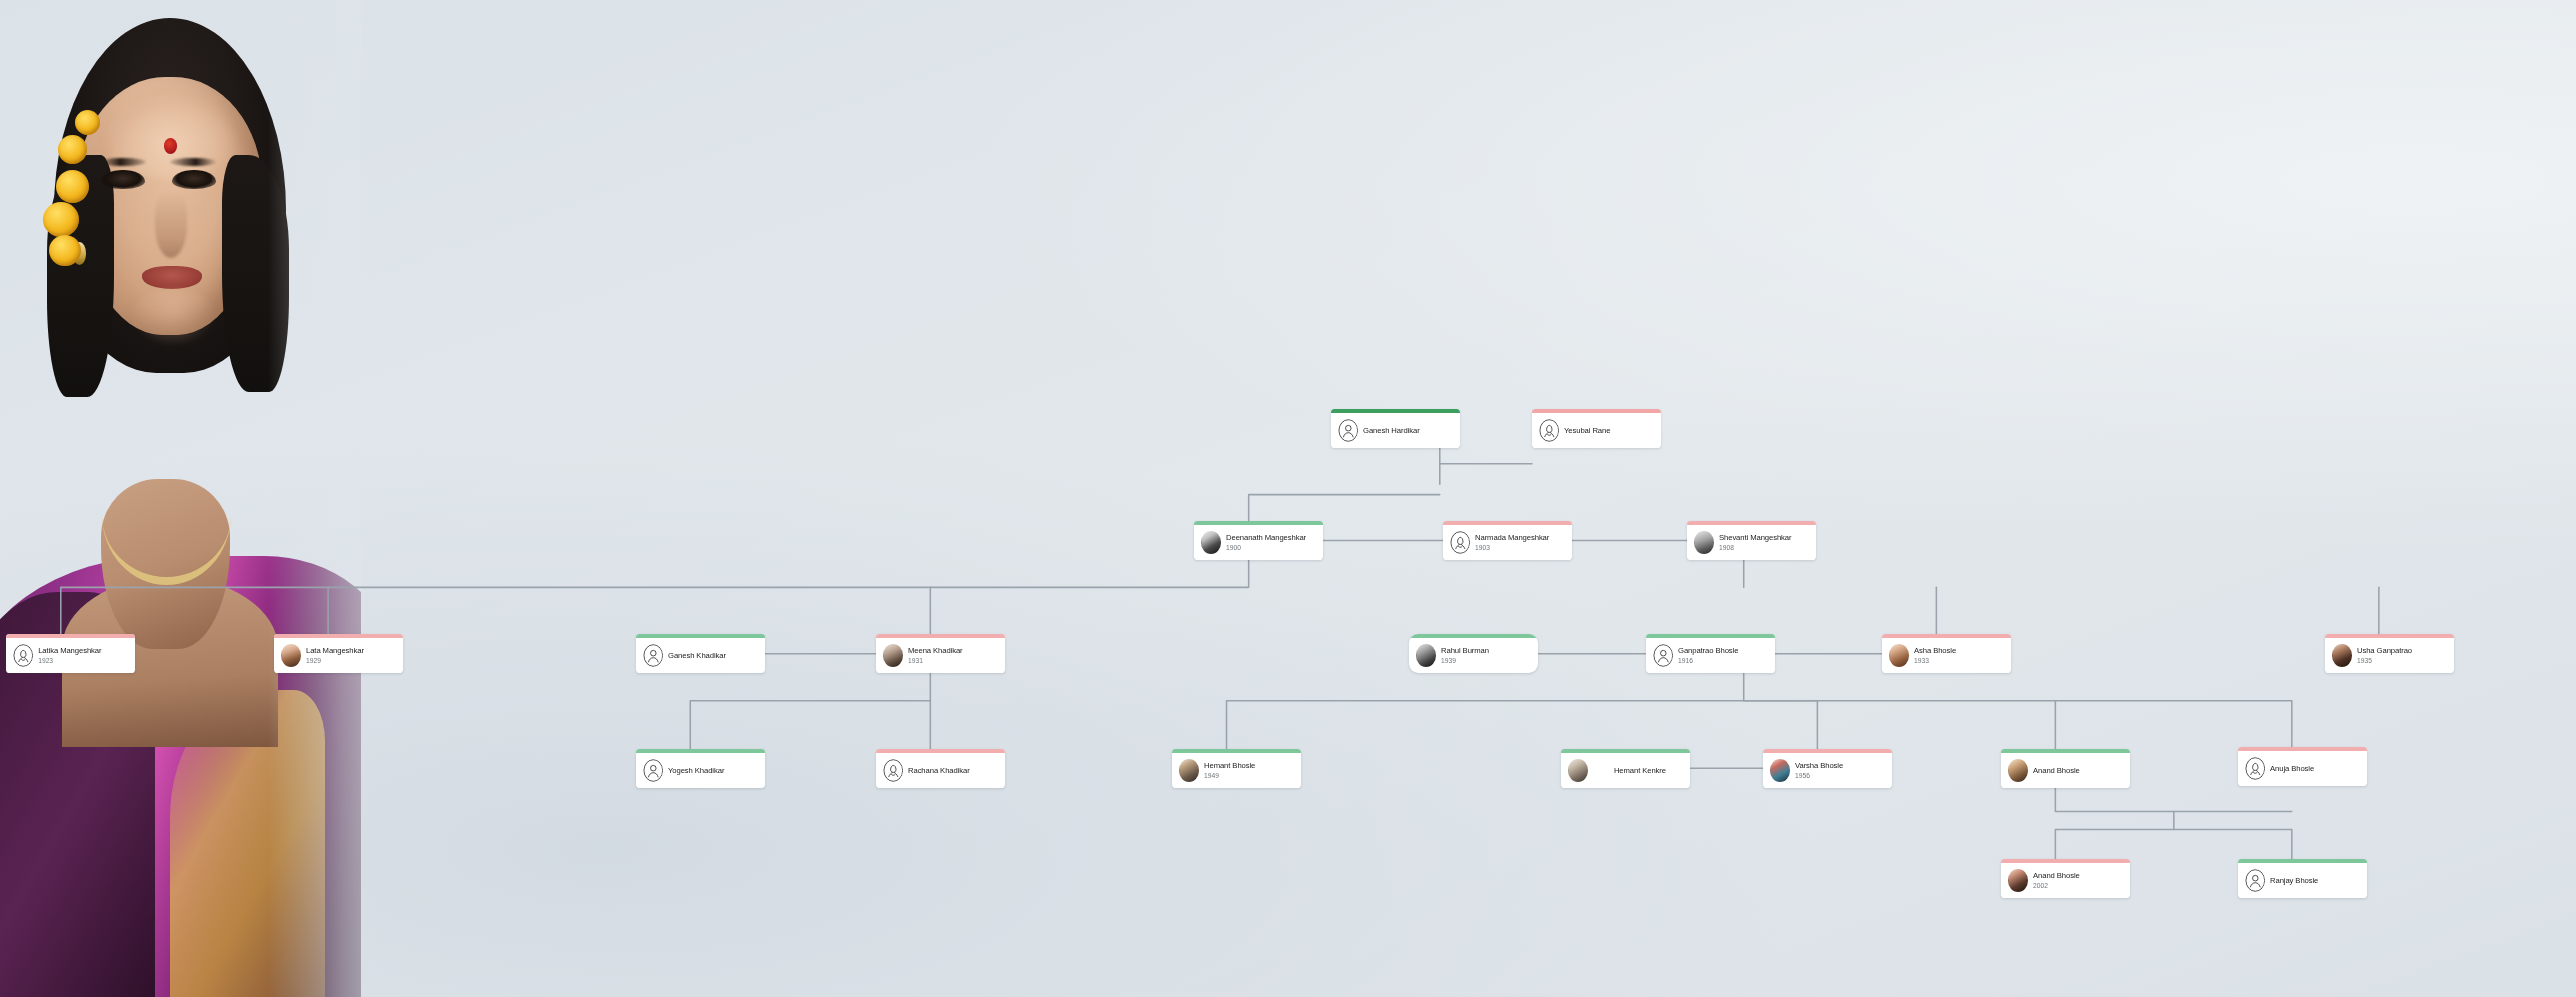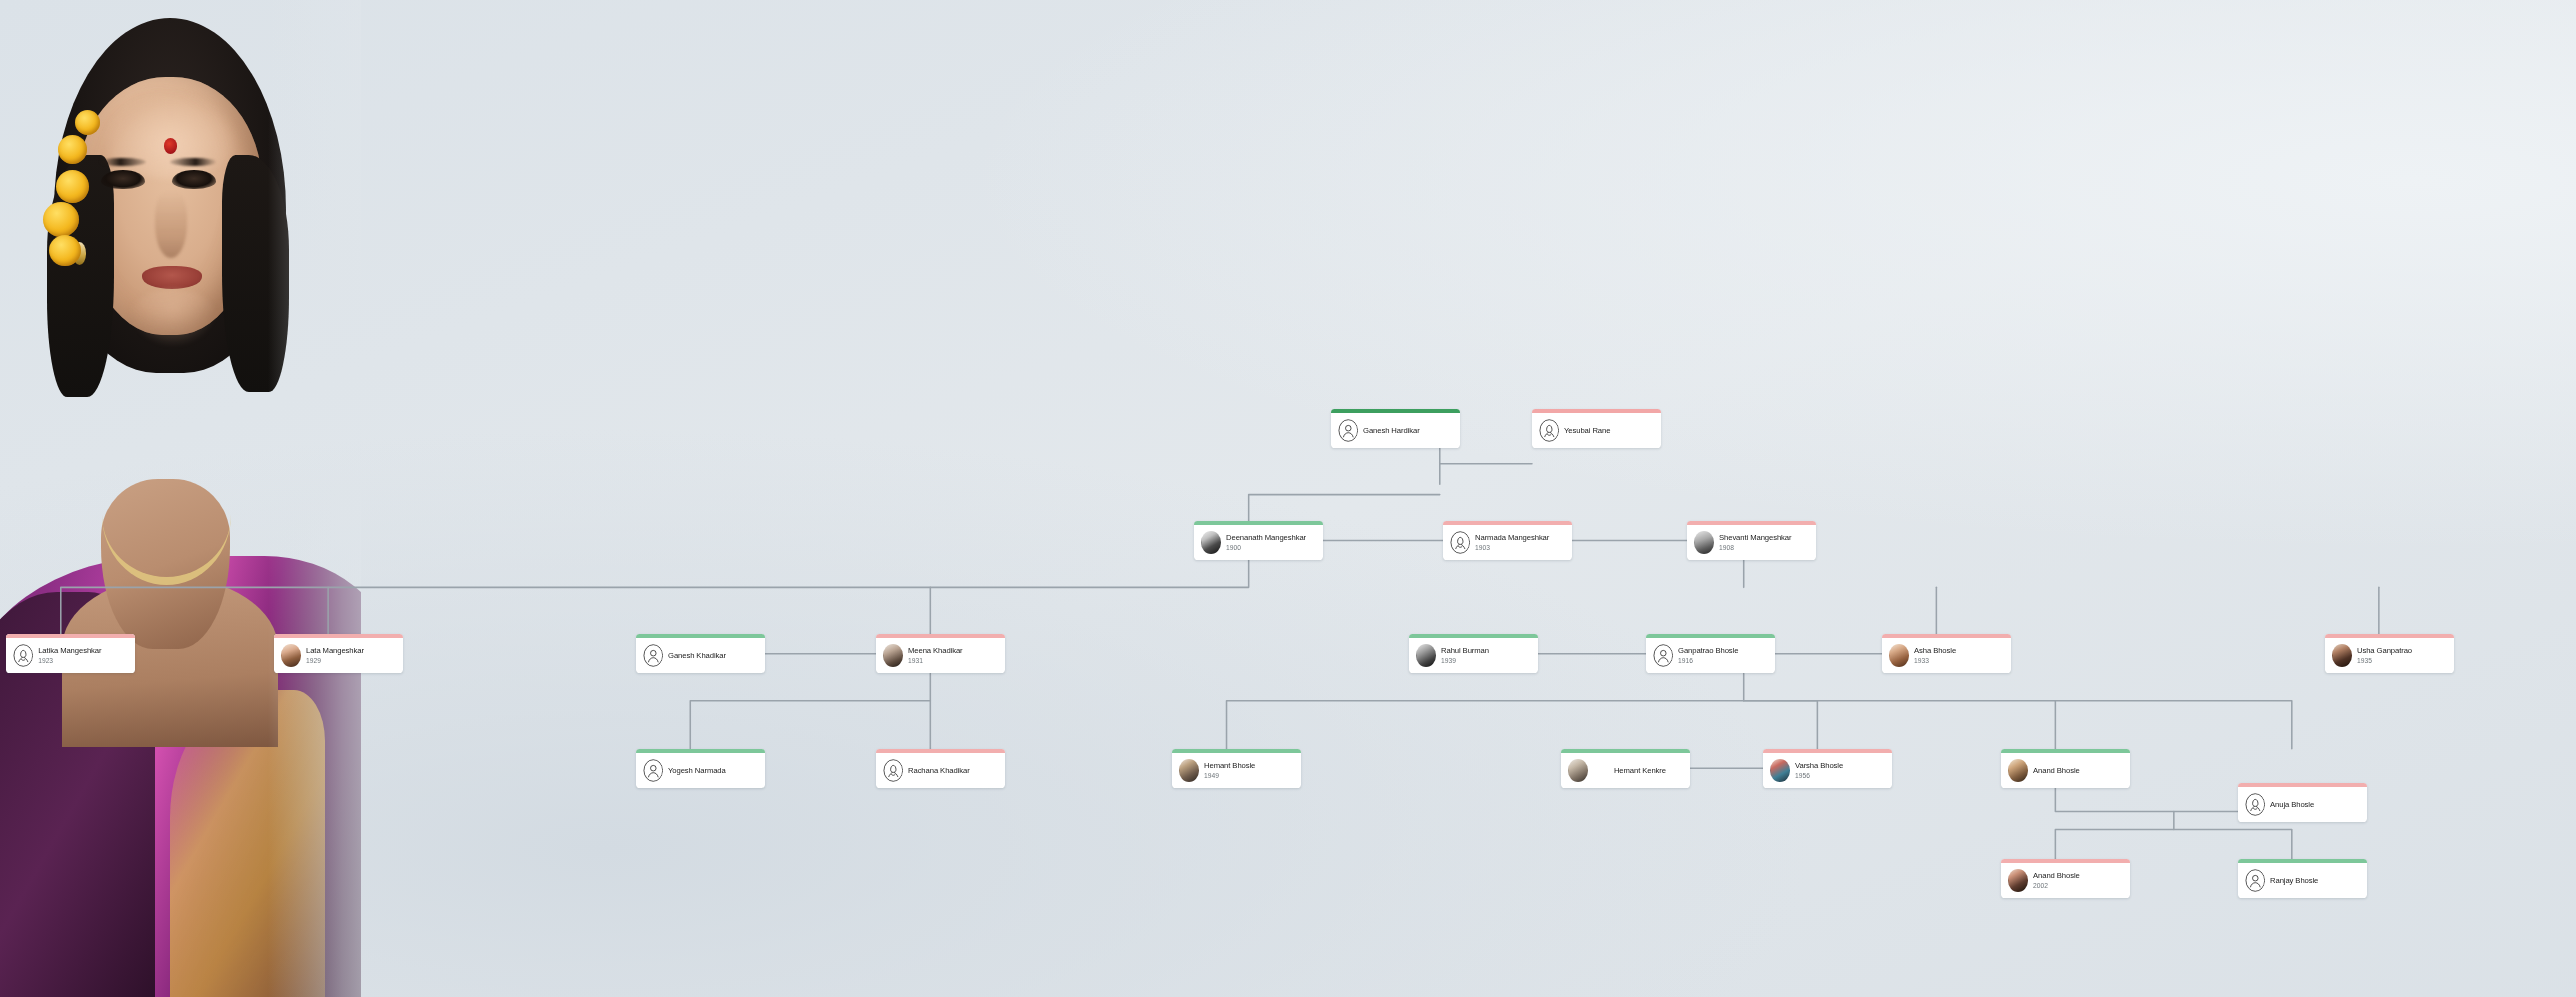--- a/index.html
+++ b/index.html
@@ -389,21 +389,21 @@
         </div>
       </div>
       <div class="card female" style="left: 876px; top: 634px;">
         <div class="topbar"></div>
         <div class="avatar photo ph-meena"></div>
         <div class="textwrap">
           <div class="name">Meena Khadikar</div>
           <div class="year">1931</div>
         </div>
       </div>
-      <div class="card male" style="left: 1409px; top: 634px;">
+      <div class="card male" style="left: 1409px; top: 634px; border-radius: 9px;">
         <div class="topbar"></div>
         <div class="avatar photo ph-rahul"></div>
         <div class="textwrap">
           <div class="name">Rahul Burman</div>
           <div class="year">1939</div>
         </div>
       </div>
       <div class="card male" style="left: 1646px; top: 634px;">
         <div class="topbar"></div>
         <div class="avatar generic">
@@ -437,21 +437,21 @@
       <div class="card male noyear" style="left: 636px; top: 749px;">
         <div class="topbar"></div>
         <div class="avatar generic">
           <svg viewBox="0 0 40 44" xmlns="http://www.w3.org/2000/svg">
             <ellipse cx="20" cy="22" rx="18.2" ry="21" fill="none" stroke="#1b1b1b" stroke-width="1.5"></ellipse>
             <circle cx="20" cy="17.5" r="5.4" fill="none" stroke="#1b1b1b" stroke-width="1.5"></circle>
             <path d="M10.6 34.5c1.4-5.2 5-8.2 9.4-8.2s8 3 9.4 8.2" fill="none" stroke="#1b1b1b" stroke-width="1.5" stroke-linecap="round"></path>
           </svg>
         </div>
         <div class="textwrap">
-          <div class="name">Yogesh Narmada</div>
+          <div class="name">Yogesh Khadikar</div>
         </div>
       </div>
       <div class="card female noyear" style="left: 876px; top: 749px;">
         <div class="topbar"></div>
         <div class="avatar generic">
           <svg viewBox="0 0 40 44" xmlns="http://www.w3.org/2000/svg">
             <ellipse cx="20" cy="22" rx="18.2" ry="21" fill="none" stroke="#1b1b1b" stroke-width="1.5"></ellipse>
             <path d="M14.8 20.5c0-5 2.3-8.4 5.2-8.4s5.2 3.4 5.2 8.4c0 3.1-2.3 5.2-5.2 5.2s-5.2-2.1-5.2-5.2z" fill="none" stroke="#1b1b1b" stroke-width="1.5"></path>
             <path d="M11.2 34c1.6-4.2 4.1-6.6 6.4-7.8M28.8 34c-1.6-4.2-4.1-6.6-6.4-7.8" fill="none" stroke="#1b1b1b" stroke-width="1.5" stroke-linecap="round"></path>
             <path d="M16.6 29.8c1.1 1 2.2 1.5 3.4 1.5s2.3-.5 3.4-1.5" fill="none" stroke="#1b1b1b" stroke-width="1.5" stroke-linecap="round"></path>
@@ -484,21 +484,21 @@
           <div class="year">1956</div>
         </div>
       </div>
       <div class="card male noyear" style="left: 2001px; top: 749px;">
         <div class="topbar"></div>
         <div class="avatar photo ph-anand"></div>
         <div class="textwrap">
           <div class="name">Anand Bhosle</div>
         </div>
       </div>
-      <div class="card female noyear" style="left: 2238px; top: 783px; padding-left: 14px;">
+      <div class="card female noyear" style="left: 2238px; top: 747px; padding-left: 14px;">
         <div class="topbar"></div>
         <div class="avatar generic">
           <svg viewBox="0 0 40 44" xmlns="http://www.w3.org/2000/svg">
             <ellipse cx="20" cy="22" rx="18.2" ry="21" fill="none" stroke="#1b1b1b" stroke-width="1.5"></ellipse>
             <path d="M14.8 20.5c0-5 2.3-8.4 5.2-8.4s5.2 3.4 5.2 8.4c0 3.1-2.3 5.2-5.2 5.2s-5.2-2.1-5.2-5.2z" fill="none" stroke="#1b1b1b" stroke-width="1.5"></path>
             <path d="M11.2 34c1.6-4.2 4.1-6.6 6.4-7.8M28.8 34c-1.6-4.2-4.1-6.6-6.4-7.8" fill="none" stroke="#1b1b1b" stroke-width="1.5" stroke-linecap="round"></path>
             <path d="M16.6 29.8c1.1 1 2.2 1.5 3.4 1.5s2.3-.5 3.4-1.5" fill="none" stroke="#1b1b1b" stroke-width="1.5" stroke-linecap="round"></path>
           </svg>
         </div>
         <div class="textwrap">

